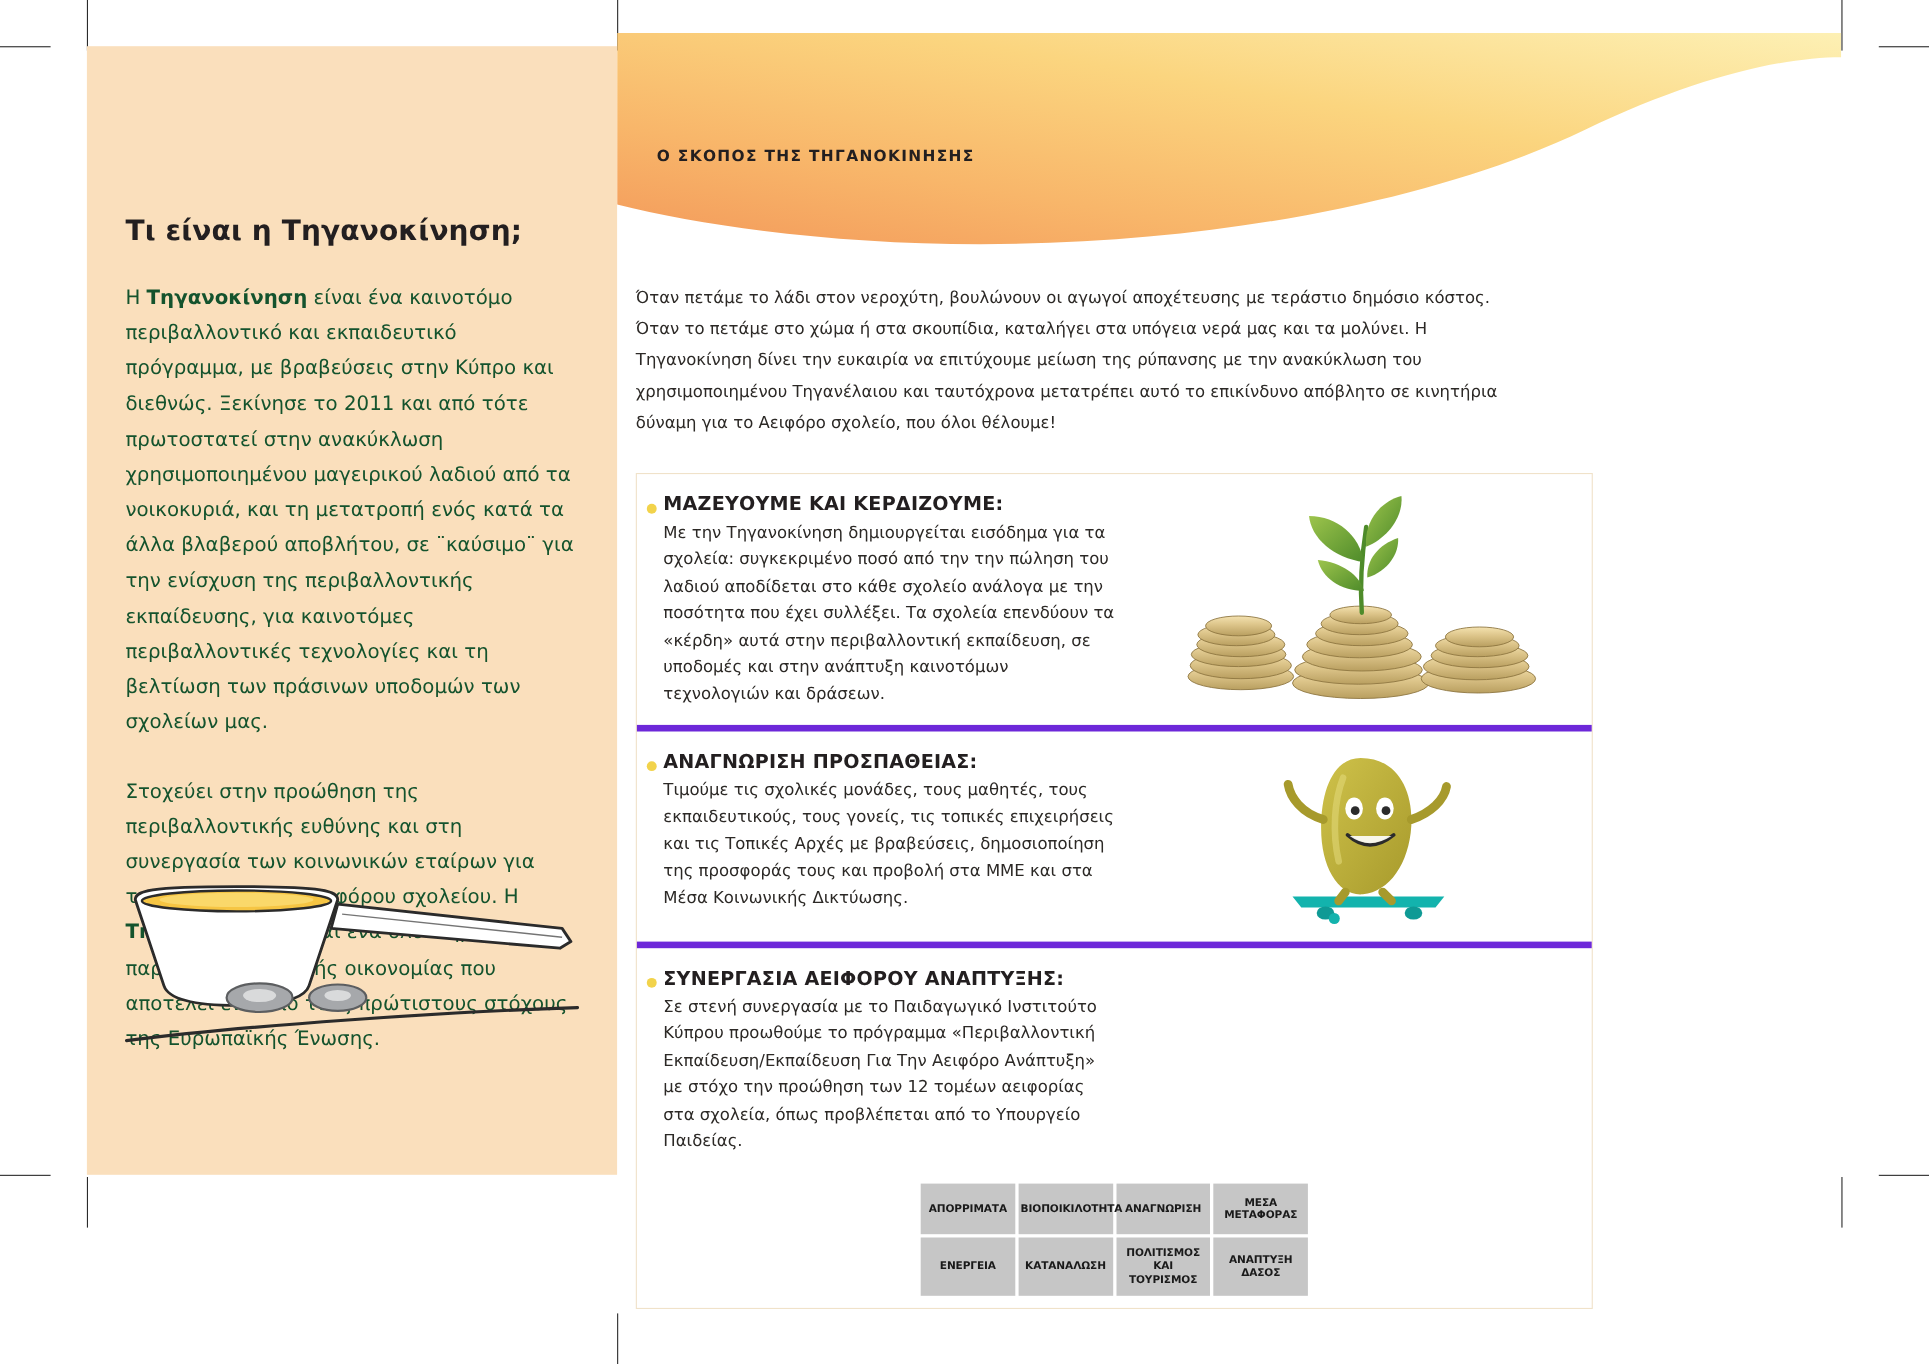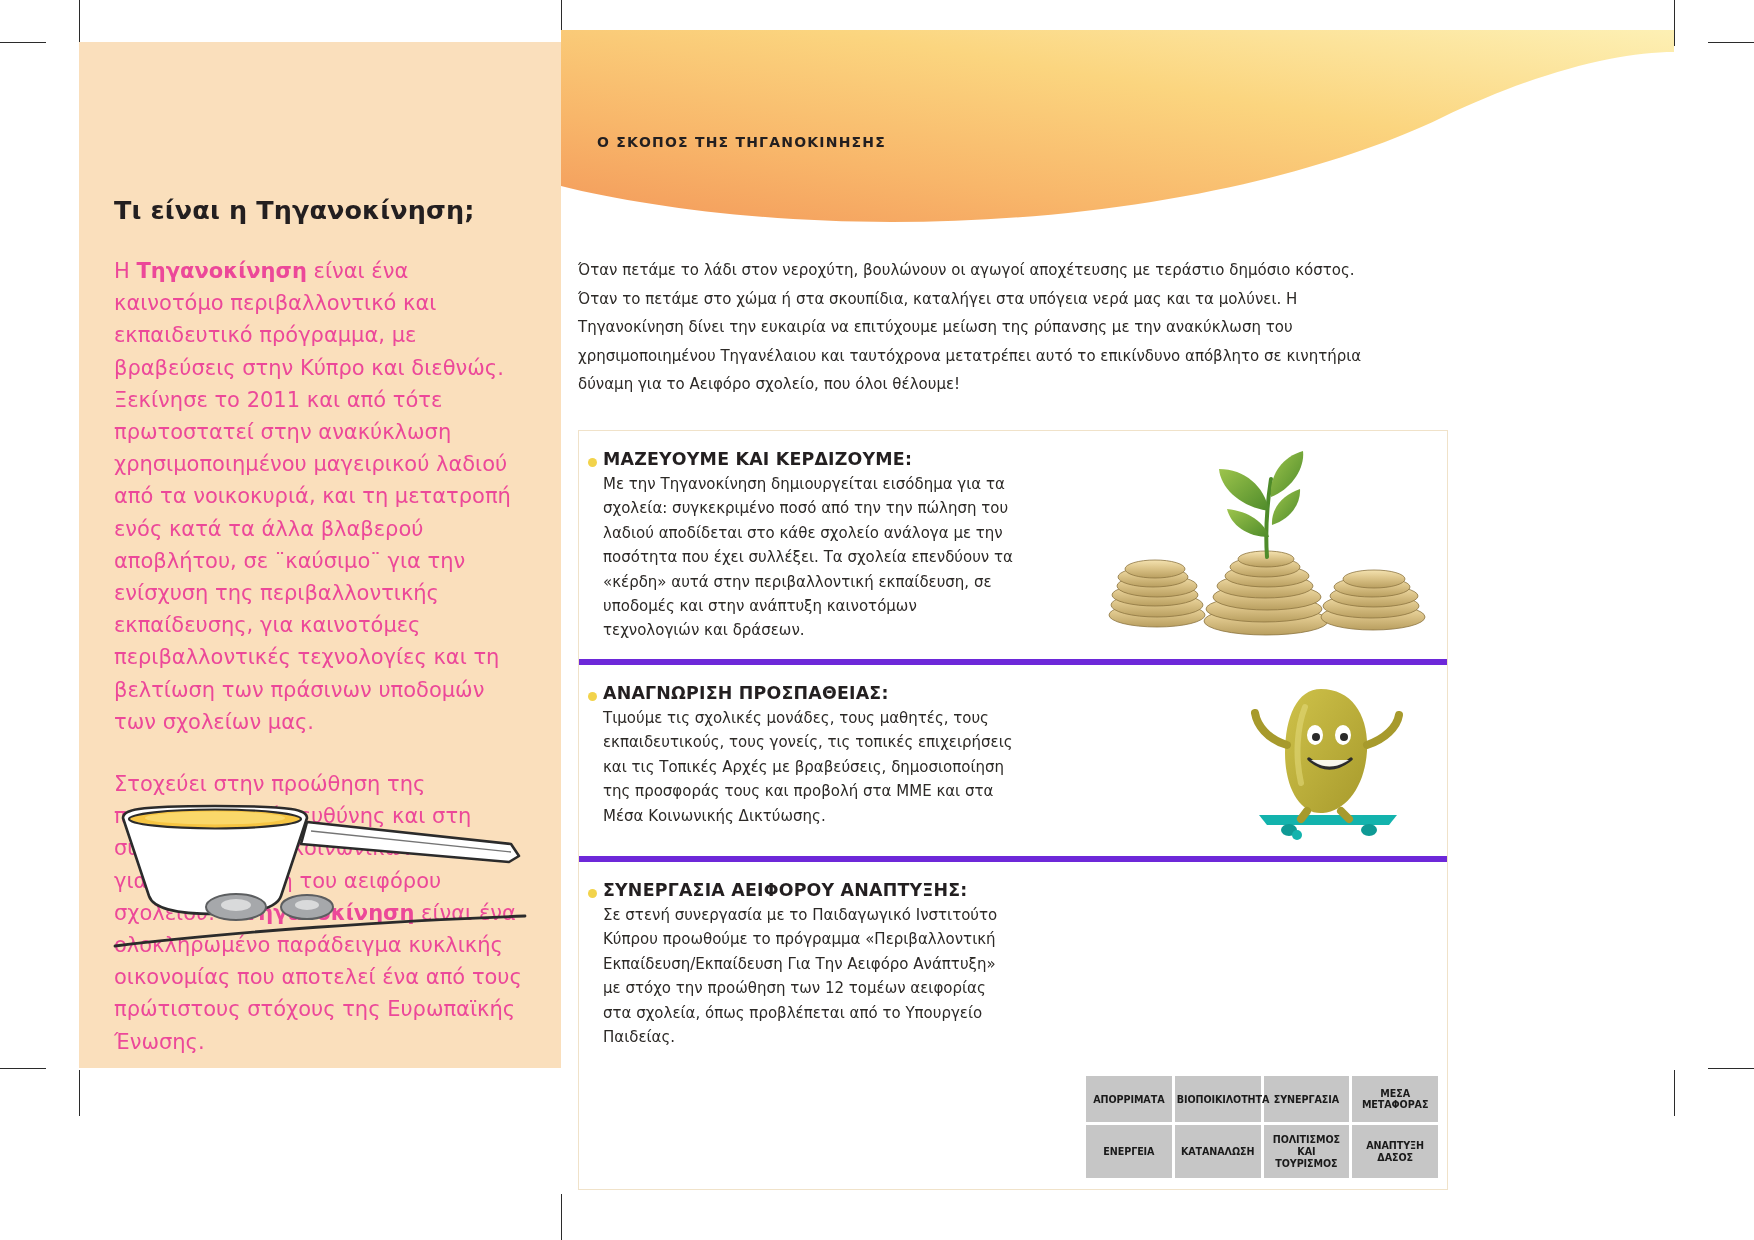--- a/index.html
+++ b/index.html
@@ -44,23 +44,23 @@
     font-weight: 700;
     letter-spacing: 0.1px;
     color: #231f20;
   }
 
   .left-body {
     position: absolute;
     left: 114px;
     top: 255px;
     width: 410px;
-    font-size: 21px;
+    font-size: 18px;
     line-height: 32.2px;
-    color: #ec4899;
+    color: #14532d;
   }
   .left-body p { margin: 0 0 30px 0; }
   .left-body b { font-weight: 700; }
 
   
   .pan-wrap {
     position: absolute;
     left: 105px;
     top: 800px;
     width: 440px;
@@ -143,21 +143,21 @@
     line-height: 24.4px;
     color: #2c2926;
     margin: 0;
   }
 
   .card-visual {
     flex: 1;
     position: relative;
     display: flex;
     align-items: center;
-    justify-content: flex-end;
+    justify-content: center;
     padding: 8px 6px;
     box-sizing: border-box;
   }
 
   
   .sdg-table {
     border-collapse: separate;
     border-spacing: 3px;
     width: 358px;
     table-layout: fixed;
@@ -344,21 +344,21 @@
       <span class="card-bullet"></span>
       <div class="card-heading">ΣΥΝΕΡΓΑΣΙΑ ΑΕΙΦΟΡΟΥ ΑΝΑΠΤΥΞΗΣ:</div>
       <div class="card-body">Σε στενή συνεργασία με το Παιδαγωγικό Ινστιτούτο Κύπρου προωθούμε το πρόγραμμα «Περιβαλλοντική Εκπαίδευση/Εκπαίδευση Για Την Αειφόρο Ανάπτυξη» με στόχο την προώθηση των 12 τομέων αειφορίας στα σχολεία, όπως προβλέπεται από το Υπουργείο Παιδείας.</div>
     </div>
     <div class="card-visual">
       <table class="sdg-table">
         <tbody>
           <tr>
             <td>ΑΠΟΡΡΙΜΑΤΑ</td>
             <td>ΒΙΟΠΟΙΚΙΛΟΤΗΤΑ</td>
-            <td>ΣΥΝΕΡΓΑΣΙΑ</td>
+            <td>ΑΝΑΓΝΩΡΙΣΗ</td>
             <td>ΜΕΣΑ ΜΕΤΑΦΟΡΑΣ</td>
           </tr>
           <tr>
             <td>ΕΝΕΡΓΕΙΑ</td>
             <td>ΚΑΤΑΝΑΛΩΣΗ</td>
             <td>ΠΟΛΙΤΙΣΜΟΣ ΚΑΙ ΤΟΥΡΙΣΜΟΣ</td>
             <td>ΑΝΑΠΤΥΞΗ ΔΑΣΟΣ</td>
           </tr>
         </tbody>
       </table>

